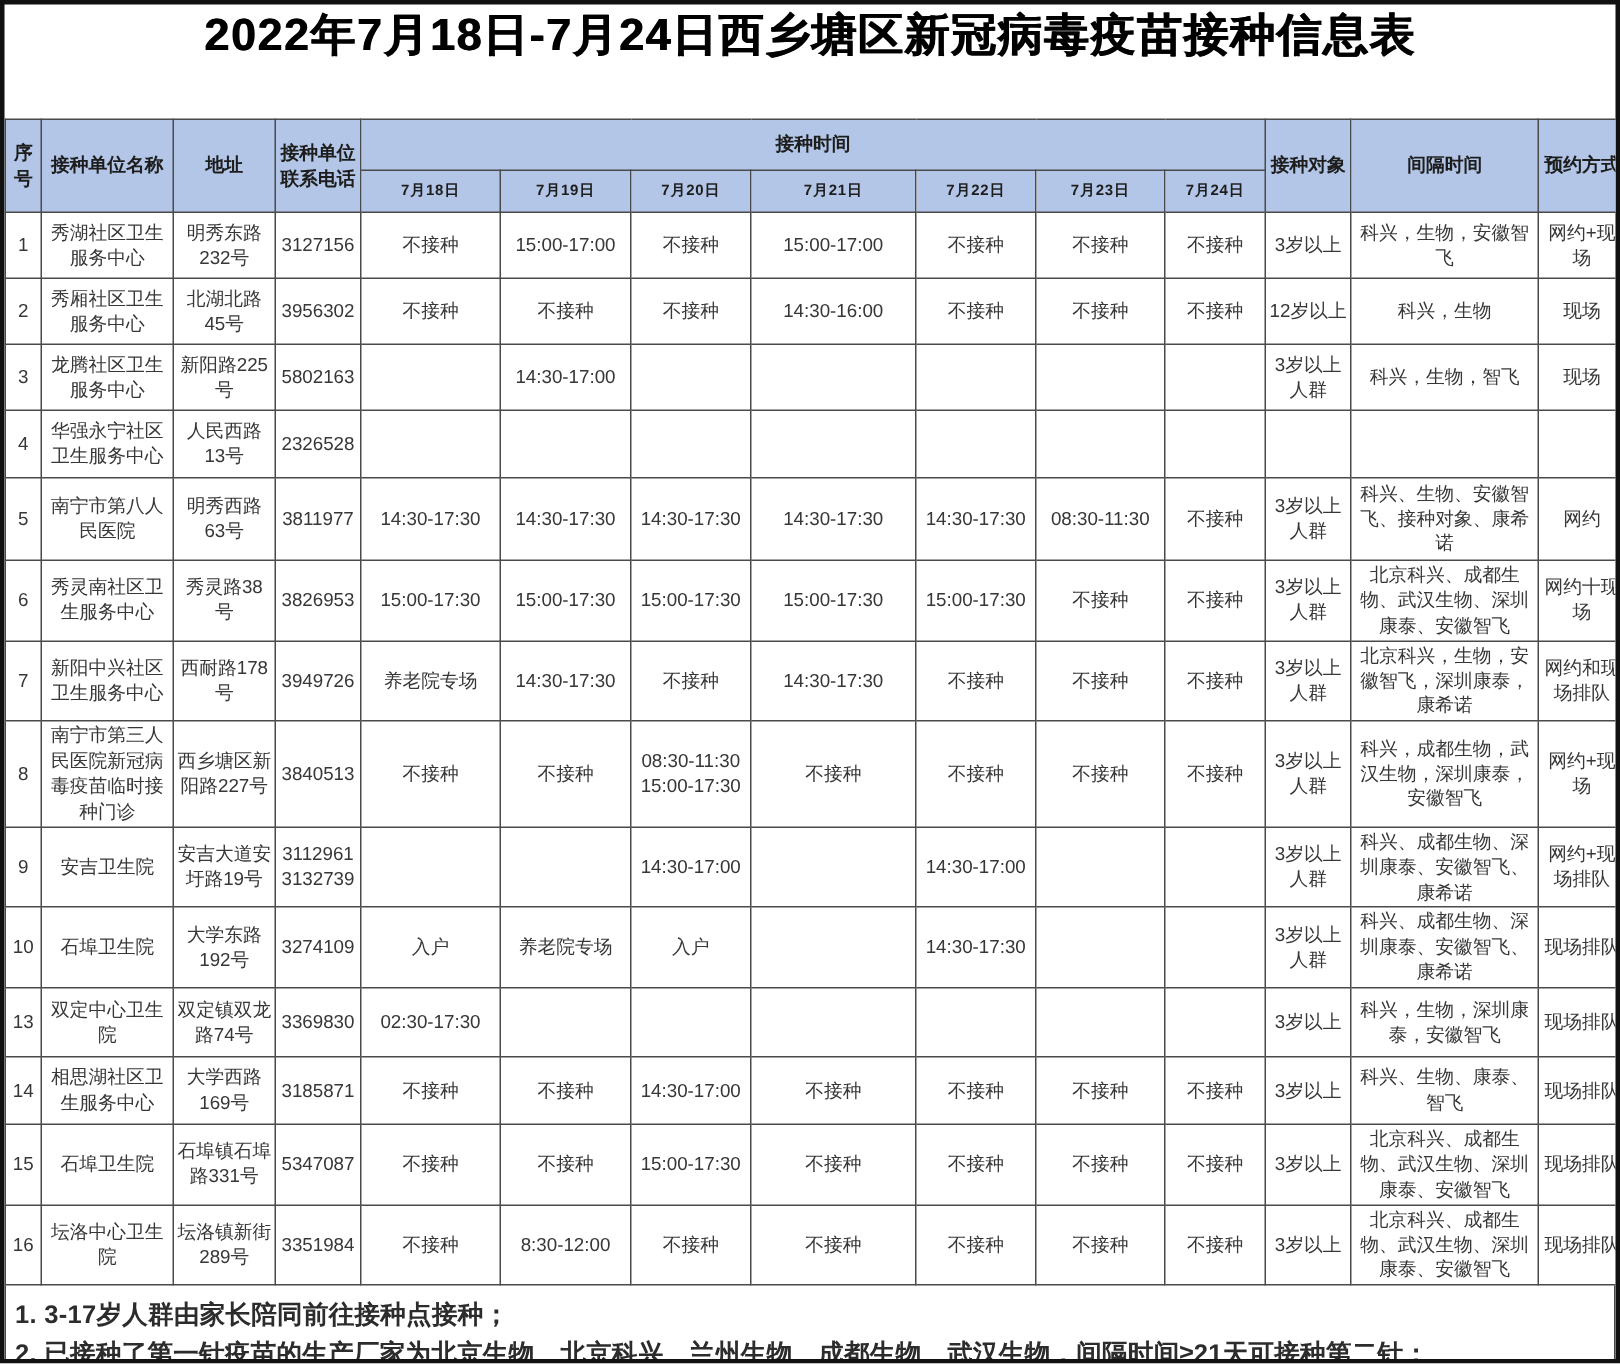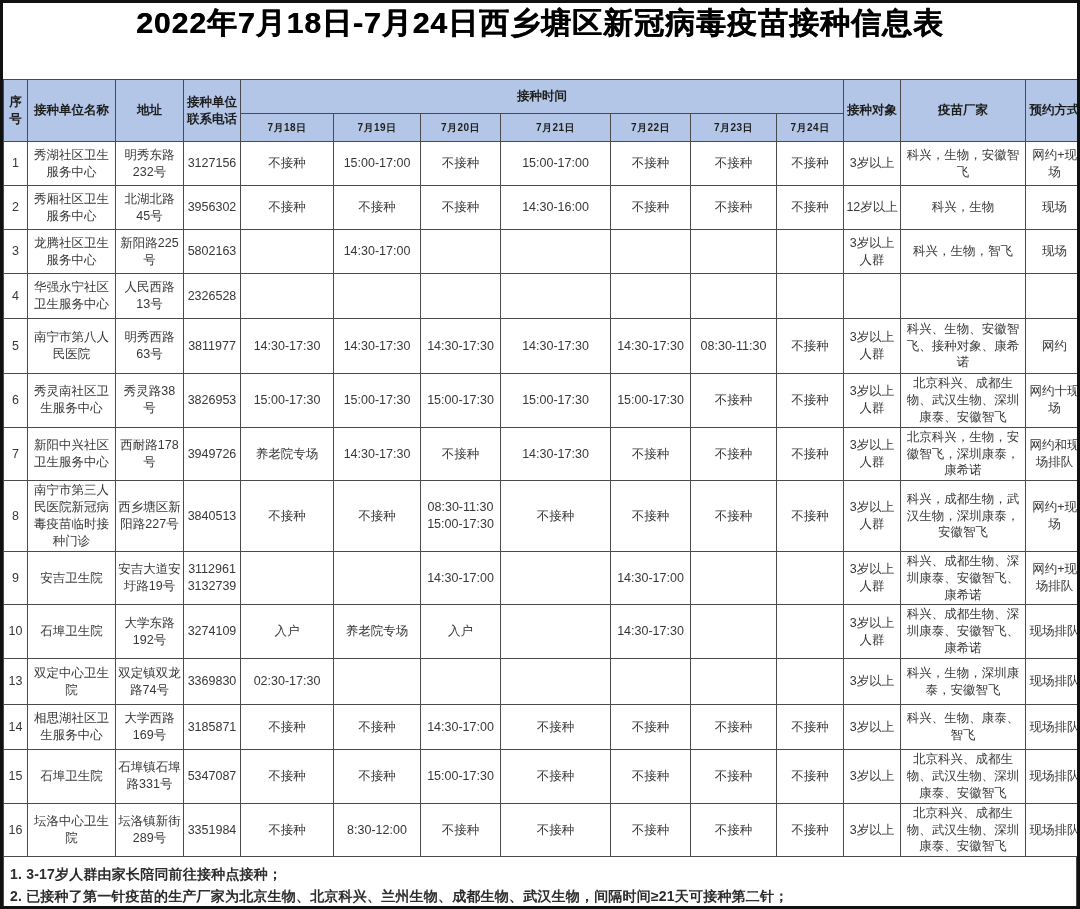--- a/index.html
+++ b/index.html
@@ -53,21 +53,21 @@
   td.c-vax{font-size:12px;}
   td.c-book{font-size:12.5px;}
   .notes{
     margin:0 auto;width:1074px;
     border:1px solid var(--grid);border-top:none;
     min-height:104px;
     padding:7px 8px 6px 6px;
     text-align:left;
   }
   .notes .note{
-    font-size:14px;font-weight:bold;color:#2c2c2c;
+    font-size:17px;font-weight:bold;color:#2c2c2c;
     line-height:1.52;letter-spacing:0.2px;
   }
 </style>
 </head>
 <body>
 
 <div class="page">
 
   <div class="title-bar">
     <h1>2022年7月18日-7月24日西乡塘区新冠病毒疫苗接种信息表</h1>
@@ -91,21 +91,21 @@
         <col style="width:58px">
     </colgroup>
     <thead>
       <tr class="h-top">
         <th rowspan="2">序号</th>
         <th rowspan="2">接种单位名称</th>
         <th rowspan="2">地址</th>
         <th rowspan="2">接种单位联系电话</th>
         <th colspan="7">接种时间</th>
         <th rowspan="2">接种对象</th>
-        <th rowspan="2">疫苗厂家</th>
+        <th rowspan="2">间隔时间</th>
         <th rowspan="2">预约方式</th>
       </tr>
       <tr class="h-dates">
         <th class="date-h">7月18日</th>
         <th class="date-h">7月19日</th>
         <th class="date-h">7月20日</th>
         <th class="date-h">7月21日</th>
         <th class="date-h">7月22日</th>
         <th class="date-h">7月23日</th>
         <th class="date-h">7月24日</th>

